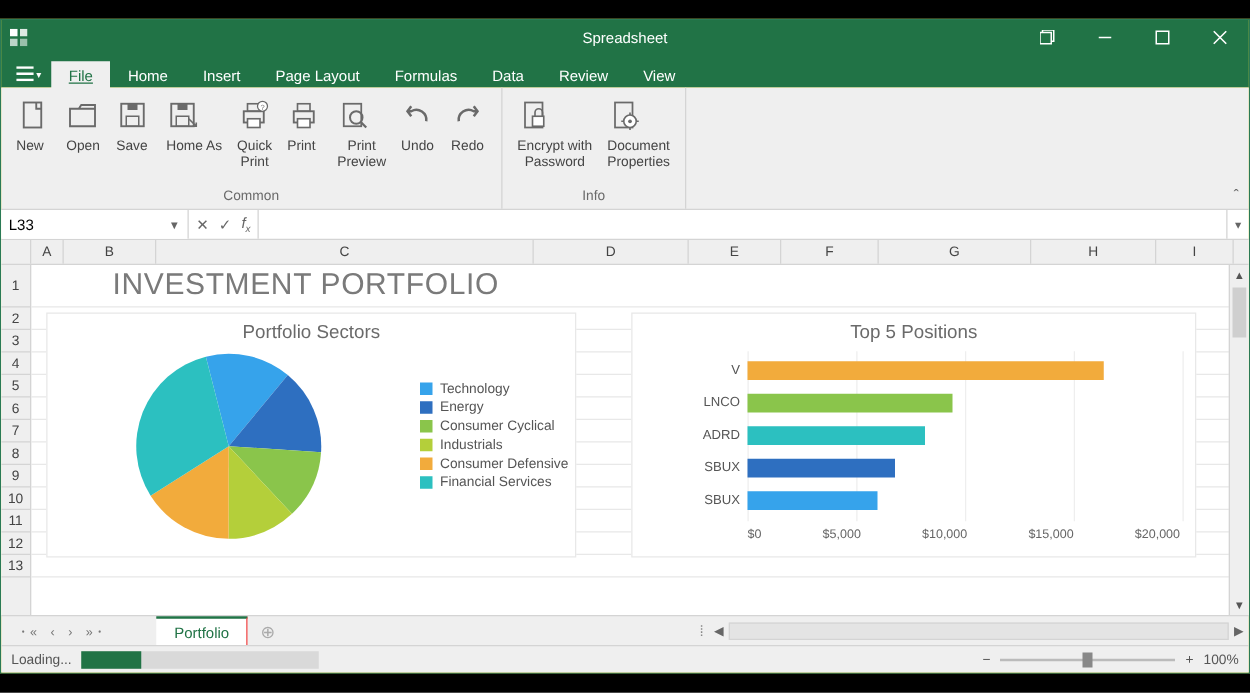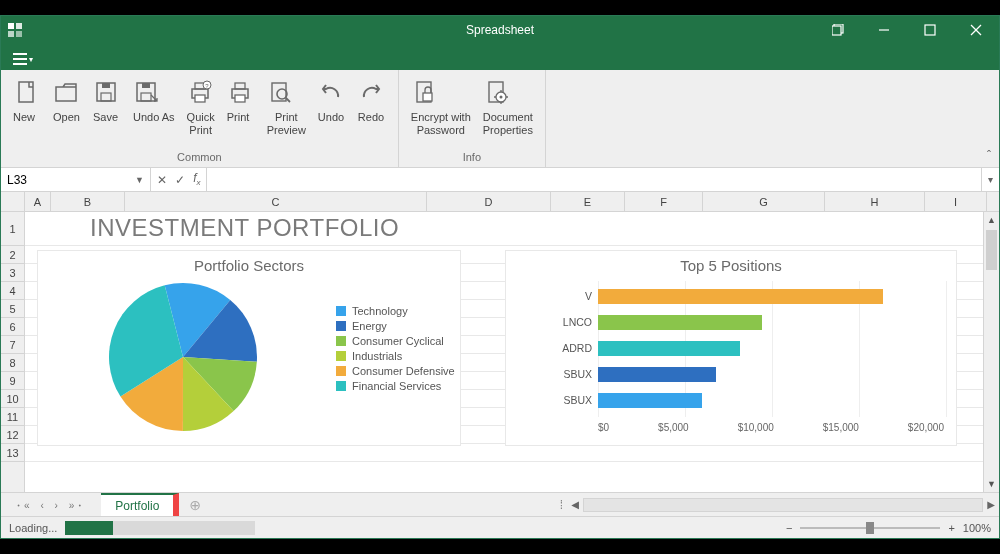--- a/index.html
+++ b/index.html
@@ -66,21 +66,21 @@
 .bar-fill { position: absolute; left: 0; top: 0; bottom: 0; }
 .bar-axis { position: absolute; left: 92px; right: 12px; bottom: 12px; display: flex; justify-content: space-between; font-size: 10px; color: #666; }
 .bar-grid { position: absolute; top: 30px; bottom: 28px; width: 1px; background: #eee; }
 
 .vscroll { position: absolute; right: 0; top: 20px; bottom: 0; width: 16px; background: #efefef; border-left: 1px solid #d4d4d4; }
 .vscroll .arrow { height: 16px; display: flex; align-items: center; justify-content: center; font-size: 9px; color: #555; }
 .vscroll .thumb { position: absolute; left: 2px; right: 2px; top: 18px; height: 40px; background: #cfcfcf; }
 
 .sheettabs { height: 24px; background: #efefef; border-top: 1px solid #d4d4d4; display: flex; align-items: center; font-size: 12px; }
 .stnav { padding: 0 16px; color: #777; font-size: 10px; letter-spacing: 4px; }
-.stab { padding: 4px 14px; background: #fff; color: #217346; border-top: 2px solid #217346; border-right: 6px solid #ef4444; }
+.stab { padding: 4px 14px; background: #fff; color: #217346; border-top: 2px solid #217346; border-right: 1px solid #ef4444; margin-left: 24px; }
 .stadd { padding: 0 10px; color: #aaa; font-size: 14px; }
 .hscroll { margin-left: auto; display: flex; align-items: center; height: 100%; }
 .hscroll .tr { width: 400px; height: 14px; background: #e4e4e4; border: 1px solid #d4d4d4; position: relative; }
 .hscroll .ar { width: 16px; text-align: center; color: #666; font-size: 10px; }
 
 .status { height: 22px; background: #efefef; border-top: 1px solid #d4d4d4; display: flex; align-items: center; font-size: 11px; color: #555; padding: 0 8px; gap: 8px; }
 .progbar { width: 190px; height: 14px; background: #d9d9d9; position: relative; }
 .progfill { position: absolute; left: 0; top: 0; bottom: 0; background: #217346; }
 .zoomslider { margin-left: auto; display: flex; align-items: center; gap: 8px; }
 .zline { width: 140px; height: 2px; background: #bbb; position: relative; }
@@ -132,20 +132,21 @@
 
   <div class="tabbar">
     <div class="tablead">
       <svg width="14" height="12">
             <rect x="0" y="0" width="14" height="2" fill="#fff"></rect>
             <rect x="0" y="5" width="14" height="2" fill="#fff"></rect>
             <rect x="0" y="10" width="14" height="2" fill="#fff"></rect>
           </svg>
       <span style="font-size:8px;margin-left:2px">▾</span>
     </div>
+    <div id="tabhost"><span class="tabbtn active" style="text-decoration: underline;">File</span><span class="tabbtn">Home</span><span class="tabbtn">Insert</span><span class="tabbtn">Page Layout</span><span class="tabbtn">Formulas</span><span class="tabbtn">Data</span><span class="tabbtn">Review</span><span class="tabbtn">View</span></div>
   </div>
 
   <div class="ribbon">
     <div id="ribhost" style="display:flex">
           <div class="rgroup">
             <div class="items">
               <div class="rbtn">
                 <div class="ricon">
                   <svg width="26" height="26">
                     <rect x="6" y="3" width="14" height="20" fill="none" stroke="#6a6a6a" stroke-width="1.5"></rect>
@@ -174,21 +175,21 @@
               </div>
               <div class="rbtn">
                 <div class="ricon">
                   <svg width="26" height="26">
                     <rect x="4" y="4" width="18" height="18" fill="none" stroke="#6a6a6a" stroke-width="1.5"></rect>
                     <rect x="8" y="14" width="10" height="8" fill="none" stroke="#6a6a6a" stroke-width="1.2"></rect>
                     <rect x="9" y="4" width="8" height="5" fill="#6a6a6a"></rect>
                     <path d="M18 16 L24 22 M21 22 L24 22 L24 19" stroke="#6a6a6a" stroke-width="1.3" fill="none"></path>
                   </svg>
                 </div>
-                <div class="rlabel">Undo As</div>
+                <div class="rlabel">Home As</div>
               </div>
               <div class="rbtn">
                 <div class="ricon">
                   <svg width="26" height="26">
                     <rect x="5" y="10" width="16" height="9" fill="none" stroke="#6a6a6a" stroke-width="1.5"></rect>
                     <rect x="8" y="4" width="10" height="6" fill="none" stroke="#6a6a6a" stroke-width="1.3"></rect>
                     <rect x="8" y="16" width="10" height="7" fill="#fff" stroke="#6a6a6a" stroke-width="1.3"></rect>
                     <circle cx="20" cy="6" r="4" fill="#fff" stroke="#6a6a6a"></circle>
                     <text x="20" y="9" font-size="6" text-anchor="middle" fill="#6a6a6a">?</text>
                   </svg>

